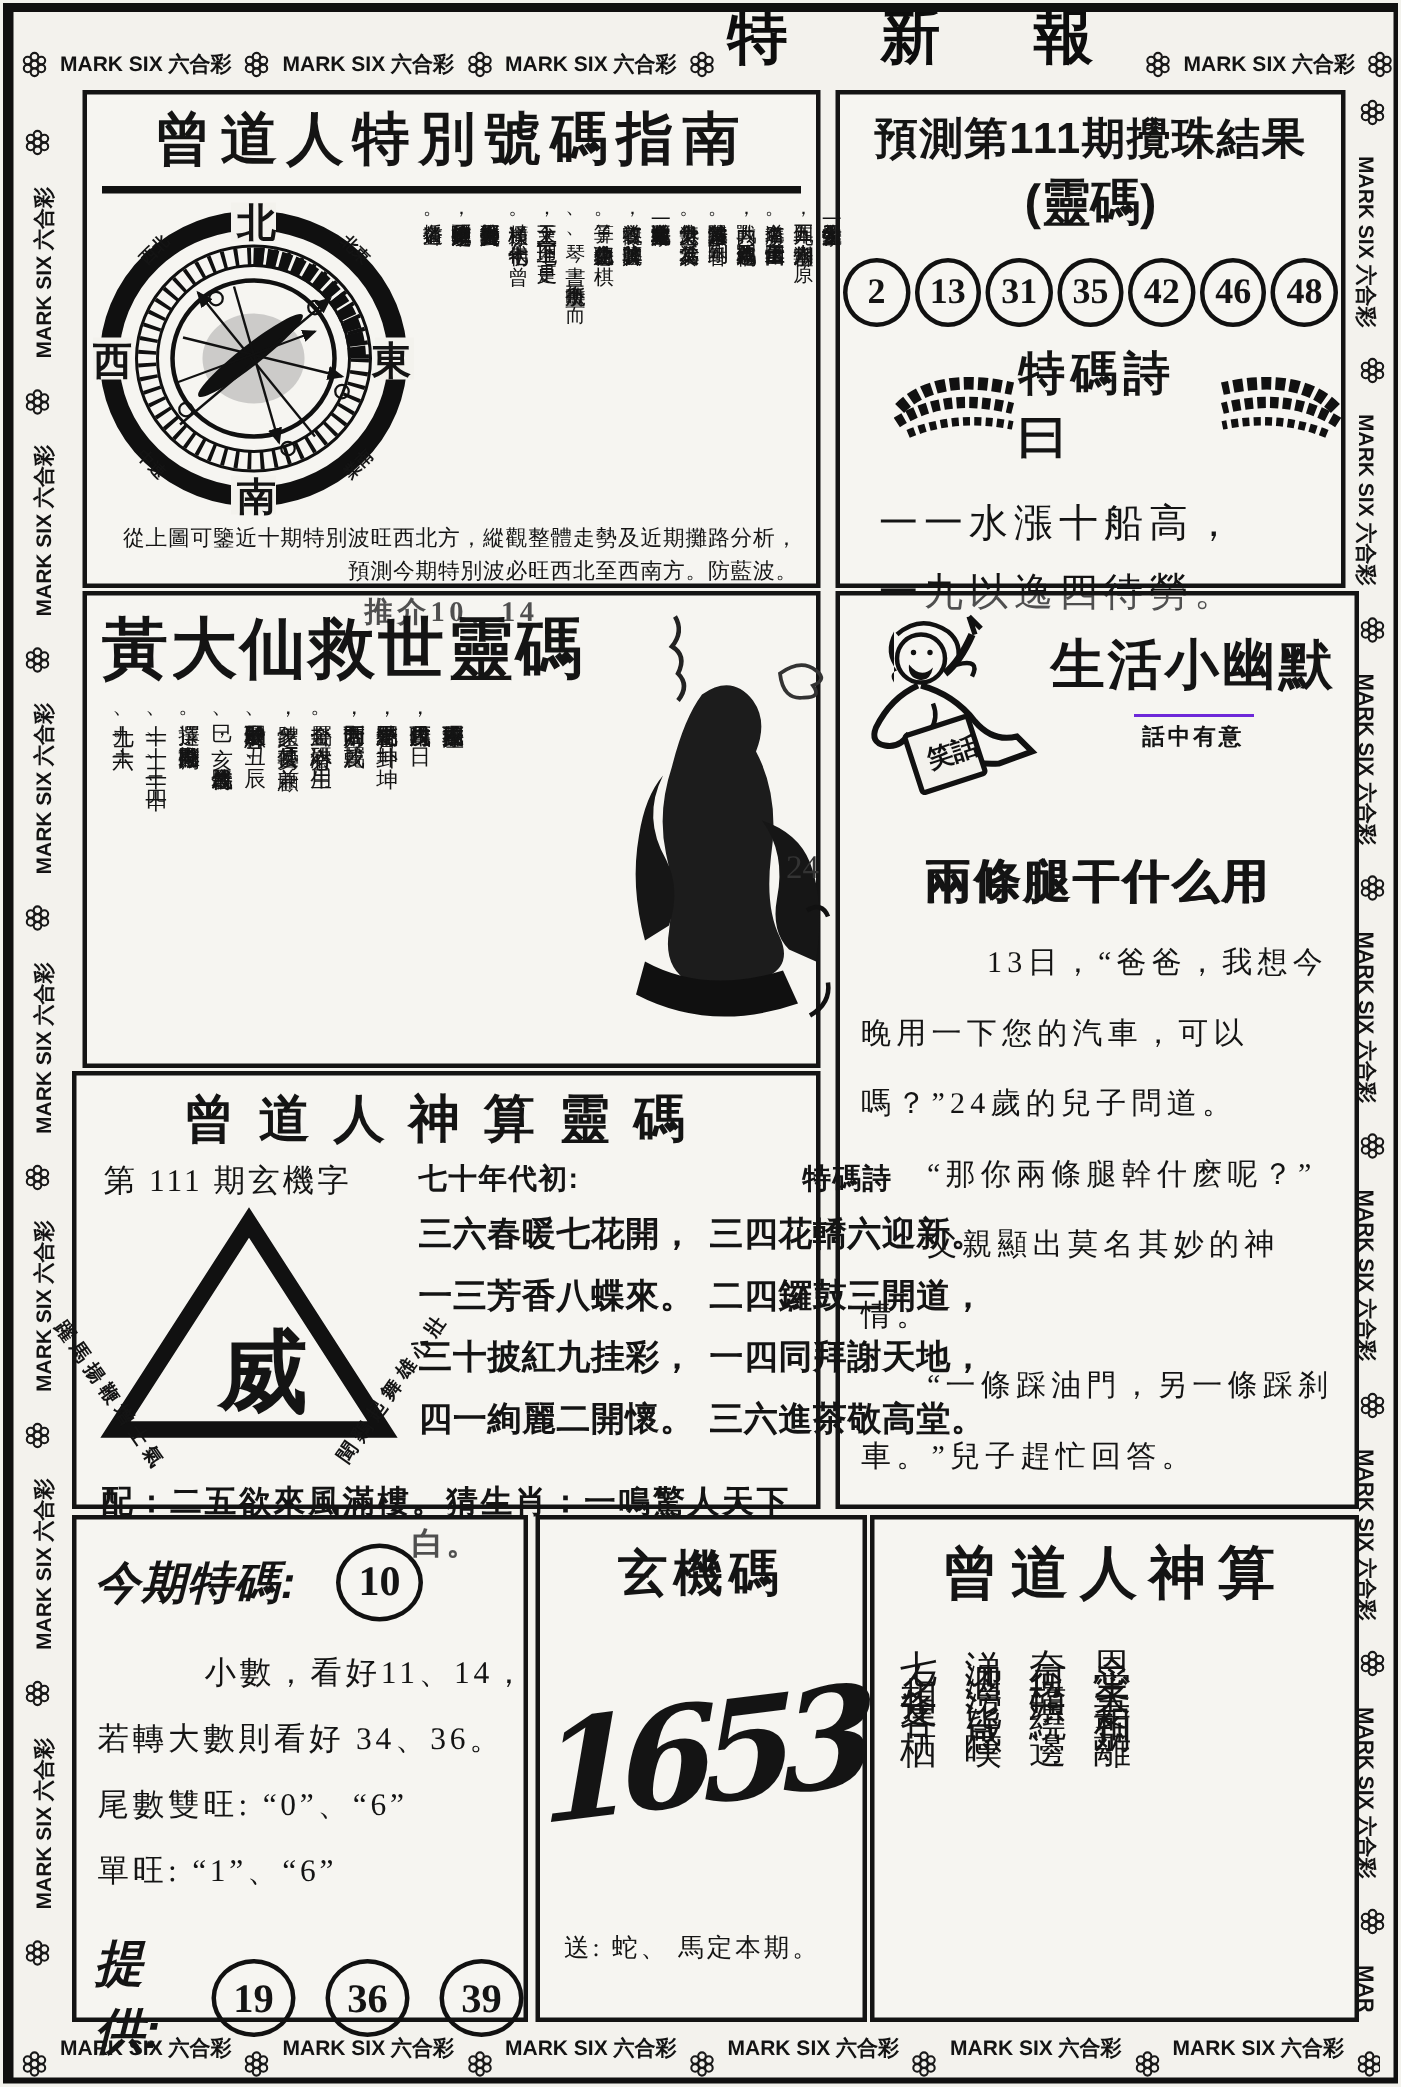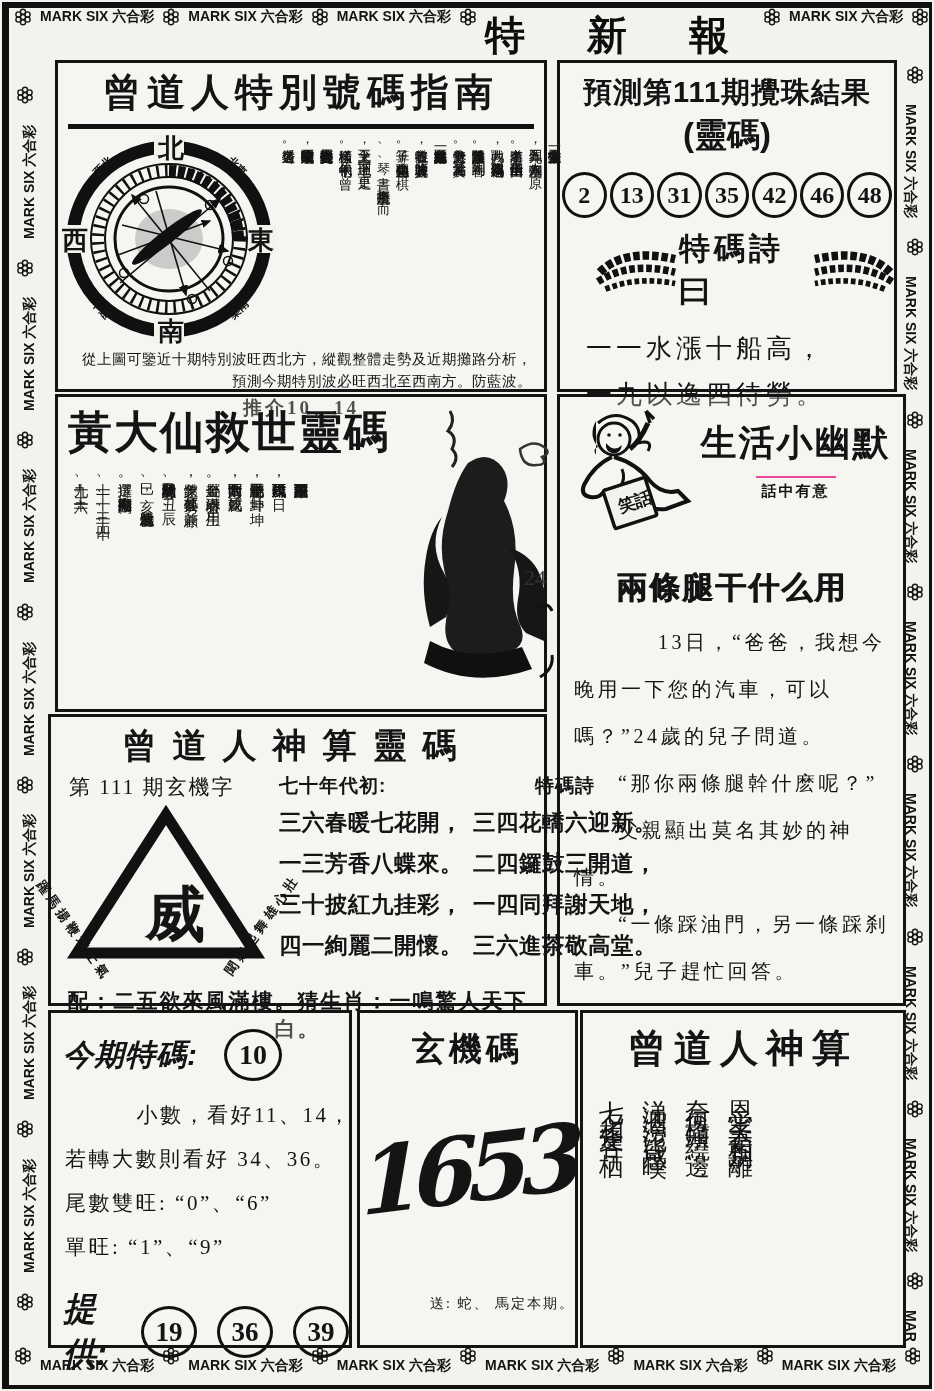--- a/index.html
+++ b/index.html
@@ -1,21 +1,21 @@
 <!DOCTYPE html>
 <html><head>
 <meta charset="utf-8">
 <style>
   html,body{margin:0;padding:0;}
   body{width:934px;height:1391px;position:relative;background:#f3f2ed;overflow:hidden;
        font-family:"Liberation Serif",serif;color:#141414;}
   .frame{position:absolute;inset:2px;border-style:solid;border-color:#101010;border-width:6px 3px 4px 7px;pointer-events:none;z-index:5;}
 
   
-  .band{position:absolute;display:flex;align-items:flex-start;gap:8px;font-family:"Liberation Sans",sans-serif;
+  .band{position:absolute;display:flex;align-items:flex-end;gap:8px;font-family:"Liberation Sans",sans-serif;
         font-weight:bold;font-size:14px;white-space:nowrap;color:#131313;}
   .band-top{left:14px;right:14px;top:8px;height:44px;justify-content:space-between;}
   .band-bottom{left:14px;right:14px;bottom:6px;height:38px;justify-content:space-between;overflow:hidden;}
   .band-side{top:56px;bottom:50px;width:38px;overflow:hidden;}
   .band-left{left:10px;writing-mode:vertical-rl;text-orientation:sideways;transform:rotate(180deg);}
   .band-right{right:4px;writing-mode:vertical-rl;text-orientation:sideways;}
   .band-side{display:block;line-height:38px;text-align:center;}
   .band-brand{margin:10px 0;}
   .band-side .flower{display:inline-block;margin:10px 0;}
   .flower{display:inline-block;width:18px;height:18px;line-height:0;flex:0 0 auto;}
@@ -68,21 +68,21 @@
   .wong-cols p{margin:0 3px;}
   .deity{position:relative;width:170px;flex:0 0 auto;}
   .deity-num{position:absolute;right:14px;top:168px;font-size:22px;color:#333;font-family:"Liberation Serif",serif;}
 
   
   .humor{left:557px;top:394px;width:349px;height:612px;}
   .humor-head{display:flex;padding:8px 8px 0 8px;}
   .cartoon{width:128px;height:128px;flex:0 0 auto;line-height:0;}
   .humor-title-wrap{flex:1;padding-top:14px;text-align:center;}
   .humor-title{font-size:36px;font-weight:900;letter-spacing:2px;font-family:"Liberation Sans",sans-serif;margin:0;}
-  .humor-sub{display:inline-block;border-top:2px solid #ec4899;padding:4px 6px 0;font-size:15px;font-weight:900;margin-top:8px;letter-spacing:2px;font-family:"Liberation Sans",sans-serif;}
+  .humor-sub{display:inline-block;border-top:2px solid #6d28d9;padding:4px 6px 0;font-size:15px;font-weight:900;margin-top:8px;letter-spacing:2px;font-family:"Liberation Sans",sans-serif;}
   .humor-headline{text-align:center;font-size:31px;font-weight:900;letter-spacing:2px;margin:34px 0 10px;font-family:"Liberation Sans",sans-serif;
                   text-shadow:1px 0 #111;}
   .humor-body{padding:0 14px;}
   .humor-body p{font-size:20px;line-height:2.35;letter-spacing:3.5px;margin:0;}
   .humor-body p:nth-child(1){text-indent:4.2em;}
   .humor-body p:nth-child(2){text-indent:2.2em;}
   .humor-body p:nth-child(3){text-indent:2.2em;}
   .humor-body p:nth-child(4){text-indent:2.2em;}
 
   
@@ -115,21 +115,21 @@
   .tema-lines p:nth-child(1){text-indent:3.4em;}
   .tema-provide{display:flex;align-items:center;gap:6px;padding:10px 0 0 12px;}
   .provide-label{font-size:33px;font-weight:900;font-style:italic;font-family:"Liberation Sans",sans-serif;}
   .circle-md{width:50px;height:46px;font-size:27px;}
 
   
   .xuanji{left:357px;top:1010px;width:221px;height:338px;}
   .xuanji h2{margin:14px 0 0;text-align:center;font-size:33px;font-weight:900;letter-spacing:4px;font-family:"Liberation Sans",sans-serif;}
   .handwrite{margin-top:44px;text-align:center;font-size:92px;font-weight:bold;font-style:italic;
              font-family:"DejaVu Serif",serif;letter-spacing:-10px;transform:rotate(-7deg) skewX(-6deg);}
-  .xuanji-footer{position:absolute;bottom:18px;left:16px;right:0;text-align:right;font-size:14px;letter-spacing:2px;}
+  .xuanji-footer{position:absolute;bottom:18px;left:16px;right:0;text-align:left;font-size:17px;letter-spacing:2px;}
 
   
   .zeng{left:580px;top:1010px;width:326px;height:338px;}
   .zeng h2{margin:10px 0 6px;text-align:center;font-size:38px;font-weight:900;letter-spacing:8px;font-family:"Liberation Sans",sans-serif;}
   .zeng-cols{height:250px;font-size:25px;line-height:30px;padding-right:26px;letter-spacing:9px;}
   .zeng-cols p{margin:0 13px;}
 </style>
 </head>
 <body>
 
@@ -672,21 +672,21 @@
 <div class="box tema">
   <div class="tema-head">
     <span class="tema-title">今期特碼:</span>
     <span class="circle-num circle-lg">10</span>
   </div>
   <div class="tema-lines">
 
   <p>小數，看好11、14，</p>
       <p>若轉大數則看好 34、36。</p>
       <p>尾數雙旺:  “0”、“6”</p>
-      <p>單旺:  “1”、“9”</p>
+      <p>單旺:  “1”、“6”</p>
     </div>
   <div class="tema-provide">
     <span class="provide-label">提供:</span>
     <span class="ball-row" style="margin:0;gap:20px;">
 
     <span class="circle-num circle-md">19</span>
         <span class="circle-num circle-md">36</span>
         <span class="circle-num circle-md">39</span>
       </span>
   </div>

